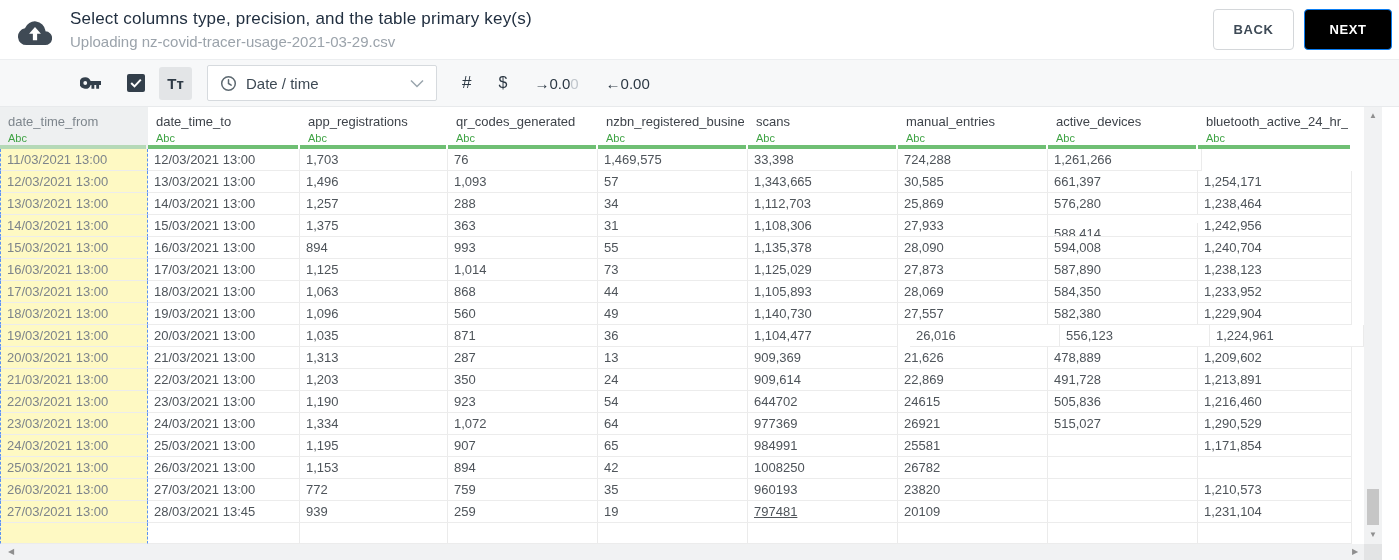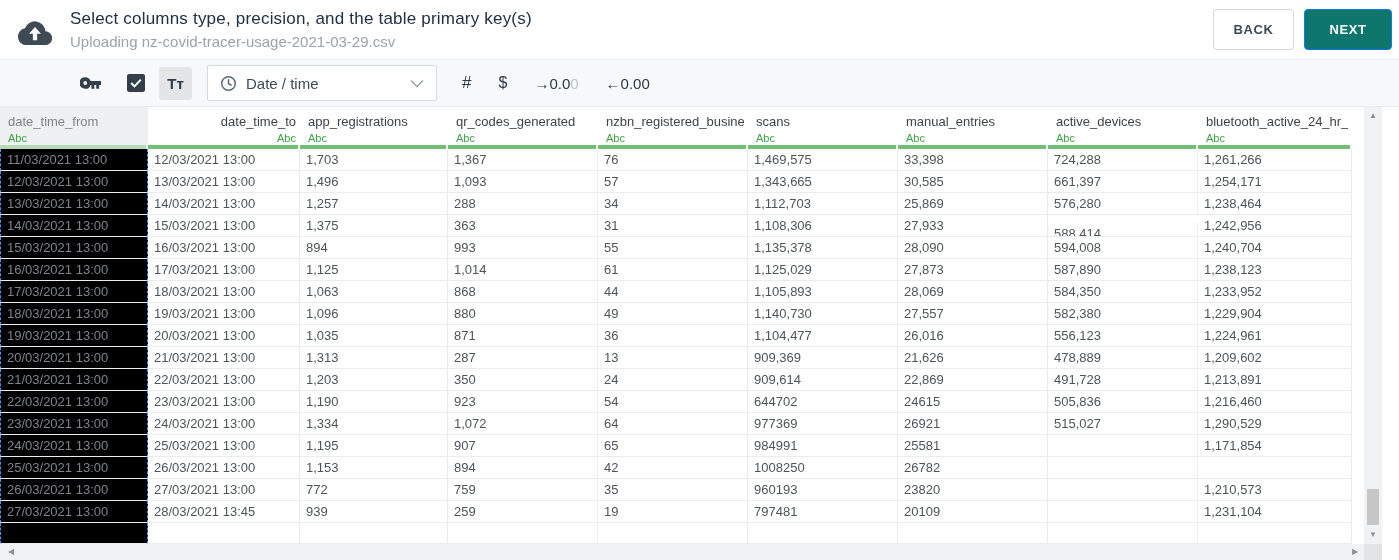--- a/index.html
+++ b/index.html
@@ -10,21 +10,21 @@
   }
   
   .topbar { height:60px; border-bottom:1px solid #eceef0; display:flex; align-items:center; padding:0 7px 0 18px; }
   .cloud-wrap { width:36px; margin:10px 16px 0 0; flex:0 0 auto; }
   .titles { flex:1; min-width:0; }
   .page-title { margin:0; font-size:17px; font-weight:500; color:#223041; letter-spacing:.2px; }
   .subtitle { font-size:15px; color:#9ba3ab; margin-top:4px; }
   .actions { display:flex; gap:10px; align-items:center; }
   .btn { height:41px; border-radius:4px; font-size:13px; font-weight:700; letter-spacing:.6px; font-family:inherit; cursor:pointer; }
   .btn.back { width:81px; background:#fff; border:1px solid #d4d7da; color:#3e4a56; }
-  .btn.next { width:88px; background:#0f766e; border:1px solid #0b7df2; color:#fff; }
+  .btn.next { width:88px; background:#000000; border:1px solid #0b7df2; color:#fff; }
   
   .toolbar { height:47px; background:#f7f8f9; border-bottom:1px solid #e8eaec; display:flex; align-items:center; padding-left:80px; }
   .tool { display:inline-flex; align-items:center; cursor:pointer; }
   .cb { width:18px; height:18px; background:#333f4b; border-radius:2px; margin-left:26px; display:flex; align-items:center; justify-content:center; }
   .ttbtn { margin-left:14px; width:33px; height:33px; background:#e3e5e7; border:none; border-radius:3px;
            color:#2e3a46; font-size:15px; font-weight:700; font-family:inherit; cursor:pointer; }
   .select { margin-left:15px; width:230px; height:36px; background:#fff; border:1px solid #d6dade; border-radius:2px;
             display:flex; align-items:center; padding:0 12px; gap:9px; font-size:15px; color:#3d4954; cursor:pointer; }
   .select .chev { margin-left:auto; display:flex; }
   .sym { font-size:17px; color:#2c3844; margin-left:25px; }
@@ -38,21 +38,21 @@
   .hcell::after { content:""; position:absolute; left:0; right:2px; bottom:0; height:4px; background:#6fbf74; }
   .hcell.sel { background:#eef0f1; }
   .hcell.sel::after { background:#b5d9b7; right:2px; }
   .hname { font-size:13px; color:#3e434a; white-space:nowrap; overflow:hidden; }
   .hcell.sel .hname { color:#7e868d; }
   .htype { font-size:11px; color:#3fa344; margin-top:3px; }
   .trow { display:flex; height:22px; }
   .trow.emptyrow { height:21px; }
   .tcell { border-right:1px solid #ebebeb; border-bottom:1px solid #ececec; padding:4px 6px 0 6px;
            font-size:13px; line-height:14px; color:#4e545a; white-space:nowrap; overflow:hidden; cursor:pointer; }
-  .tcell.sel { background:#000000; border-left:1px dashed #5b92f2; border-right:1px dashed #5b92f2; color:#7d848b; }
+  .tcell.sel { background:#fef9c3; border-left:1px dashed #5b92f2; border-right:1px dashed #5b92f2; color:#7d848b; }
   
   .vscroll { position:absolute; left:1364px; top:0; width:18px; height:437px; background:#f1f2f3; }
   .varrow { position:absolute; left:0; width:18px; height:14px; color:#8f8f8f; font-size:8px; text-align:center; line-height:14px; cursor:pointer; }
   .varrow.up { top:2px; }
   .varrow.down { bottom:2px; }
   .vthumb { position:absolute; left:3px; width:12px; top:382px; height:36px; background:#c6c6c6; cursor:pointer; }
   .hscroll { position:absolute; left:0; top:544px; width:1364px; height:16px; background:#f1f2f3; }
   .harrow { position:absolute; top:0; height:16px; width:14px; color:#8f8f8f; font-size:8px; text-align:center; line-height:16px; cursor:pointer; }
   .harrow.left { left:4px; }
   .harrow.right { right:2px; }
@@ -112,21 +112,21 @@
     </span>
   <span class="dec tool">←0.00</span>
 </div>
 
 <div class="grid">
   <div class="thead" id="thead">
       <div class="hcell sel" style="width: 148px;">
         <div class="hname">date_time_from</div>
         <div class="htype">Abc</div>
       </div>
-      <div class="hcell" style="width: 152px; text-align: right;">
+      <div class="hcell" style="width: 152px;">
         <div class="hname">date_time_to</div>
         <div class="htype">Abc</div>
       </div>
       <div class="hcell" style="width: 148px;">
         <div class="hname">app_registrations</div>
         <div class="htype">Abc</div>
       </div>
       <div class="hcell" style="width: 150px;">
         <div class="hname">qr_codes_generated</div>
         <div class="htype">Abc</div>
@@ -150,21 +150,20 @@
       <div class="hcell" style="width: 154px;">
         <div class="hname">bluetooth_active_24_hr_</div>
         <div class="htype">Abc</div>
       </div>
     </div>
   <div id="tbody">
       <div class="trow">
         <div class="tcell sel" style="width: 148px;">11/03/2021 13:00</div>
         <div class="tcell" style="width: 152px;">12/03/2021 13:00</div>
         <div class="tcell" style="width: 148px;">1,703</div>
-        <div class="tcell" style="width: 150px;">1,367</div>
         <div class="tcell" style="width: 150px;">76</div>
         <div class="tcell" style="width: 150px;">1,469,575</div>
         <div class="tcell" style="width: 150px;">33,398</div>
         <div class="tcell" style="width: 150px;">724,288</div>
         <div class="tcell" style="width: 154px;">1,261,266</div>
       </div>
       <div class="trow">
         <div class="tcell sel" style="width: 148px;">12/03/2021 13:00</div>
         <div class="tcell" style="width: 152px;">13/03/2021 13:00</div>
         <div class="tcell" style="width: 148px;">1,496</div>
@@ -206,56 +205,56 @@
         <div class="tcell" style="width: 150px;">1,135,378</div>
         <div class="tcell" style="width: 150px;">28,090</div>
         <div class="tcell" style="width: 150px;">594,008</div>
         <div class="tcell" style="width: 154px;">1,240,704</div>
       </div>
       <div class="trow">
         <div class="tcell sel" style="width: 148px;">16/03/2021 13:00</div>
         <div class="tcell" style="width: 152px;">17/03/2021 13:00</div>
         <div class="tcell" style="width: 148px;">1,125</div>
         <div class="tcell" style="width: 150px;">1,014</div>
-        <div class="tcell" style="width: 150px;">61</div>
+        <div class="tcell" style="width: 150px;">73</div>
         <div class="tcell" style="width: 150px;">1,125,029</div>
         <div class="tcell" style="width: 150px;">27,873</div>
         <div class="tcell" style="width: 150px;">587,890</div>
         <div class="tcell" style="width: 154px;">1,238,123</div>
       </div>
       <div class="trow">
         <div class="tcell sel" style="width: 148px;">17/03/2021 13:00</div>
         <div class="tcell" style="width: 152px;">18/03/2021 13:00</div>
         <div class="tcell" style="width: 148px;">1,063</div>
         <div class="tcell" style="width: 150px;">868</div>
         <div class="tcell" style="width: 150px;">44</div>
         <div class="tcell" style="width: 150px;">1,105,893</div>
         <div class="tcell" style="width: 150px;">28,069</div>
         <div class="tcell" style="width: 150px;">584,350</div>
         <div class="tcell" style="width: 154px;">1,233,952</div>
       </div>
       <div class="trow">
         <div class="tcell sel" style="width: 148px;">18/03/2021 13:00</div>
         <div class="tcell" style="width: 152px;">19/03/2021 13:00</div>
         <div class="tcell" style="width: 148px;">1,096</div>
-        <div class="tcell" style="width: 150px;">880</div>
+        <div class="tcell" style="width: 150px;">560</div>
         <div class="tcell" style="width: 150px;">49</div>
         <div class="tcell" style="width: 150px;">1,140,730</div>
         <div class="tcell" style="width: 150px;">27,557</div>
         <div class="tcell" style="width: 150px;">582,380</div>
         <div class="tcell" style="width: 154px;">1,229,904</div>
       </div>
       <div class="trow">
         <div class="tcell sel" style="width: 148px;">19/03/2021 13:00</div>
         <div class="tcell" style="width: 152px;">20/03/2021 13:00</div>
         <div class="tcell" style="width: 148px;">1,035</div>
         <div class="tcell" style="width: 150px;">871</div>
         <div class="tcell" style="width: 150px;">36</div>
         <div class="tcell" style="width: 150px;">1,104,477</div>
-        <div class="tcell" style="width: 150px;">26,016</div>
+        <div class="tcell" style="width: 150px; margin-left: 12px;">26,016</div>
         <div class="tcell" style="width: 150px;">556,123</div>
         <div class="tcell" style="width: 154px;">1,224,961</div>
       </div>
       <div class="trow">
         <div class="tcell sel" style="width: 148px;">20/03/2021 13:00</div>
         <div class="tcell" style="width: 152px;">21/03/2021 13:00</div>
         <div class="tcell" style="width: 148px;">1,313</div>
         <div class="tcell" style="width: 150px;">287</div>
         <div class="tcell" style="width: 150px;">13</div>
         <div class="tcell" style="width: 150px;">909,369</div>
@@ -328,21 +327,21 @@
         <div class="tcell" style="width: 150px;">23820</div>
         <div class="tcell" style="width: 150px;"></div>
         <div class="tcell" style="width: 154px;">1,210,573</div>
       </div>
       <div class="trow">
         <div class="tcell sel" style="width: 148px;">27/03/2021 13:00</div>
         <div class="tcell" style="width: 152px;">28/03/2021 13:45</div>
         <div class="tcell" style="width: 148px;">939</div>
         <div class="tcell" style="width: 150px;">259</div>
         <div class="tcell" style="width: 150px;">19</div>
-        <div class="tcell" style="width: 150px;">797481</div>
+        <div class="tcell" style="width: 150px; text-decoration: underline;">797481</div>
         <div class="tcell" style="width: 150px;">20109</div>
         <div class="tcell" style="width: 150px;"></div>
         <div class="tcell" style="width: 154px;">1,231,104</div>
       </div>
       <div class="trow emptyrow">
         <div class="tcell sel" style="width: 148px;"></div>
         <div class="tcell" style="width: 152px;"></div>
         <div class="tcell" style="width: 148px;"></div>
         <div class="tcell" style="width: 150px;"></div>
         <div class="tcell" style="width: 150px;"></div>

